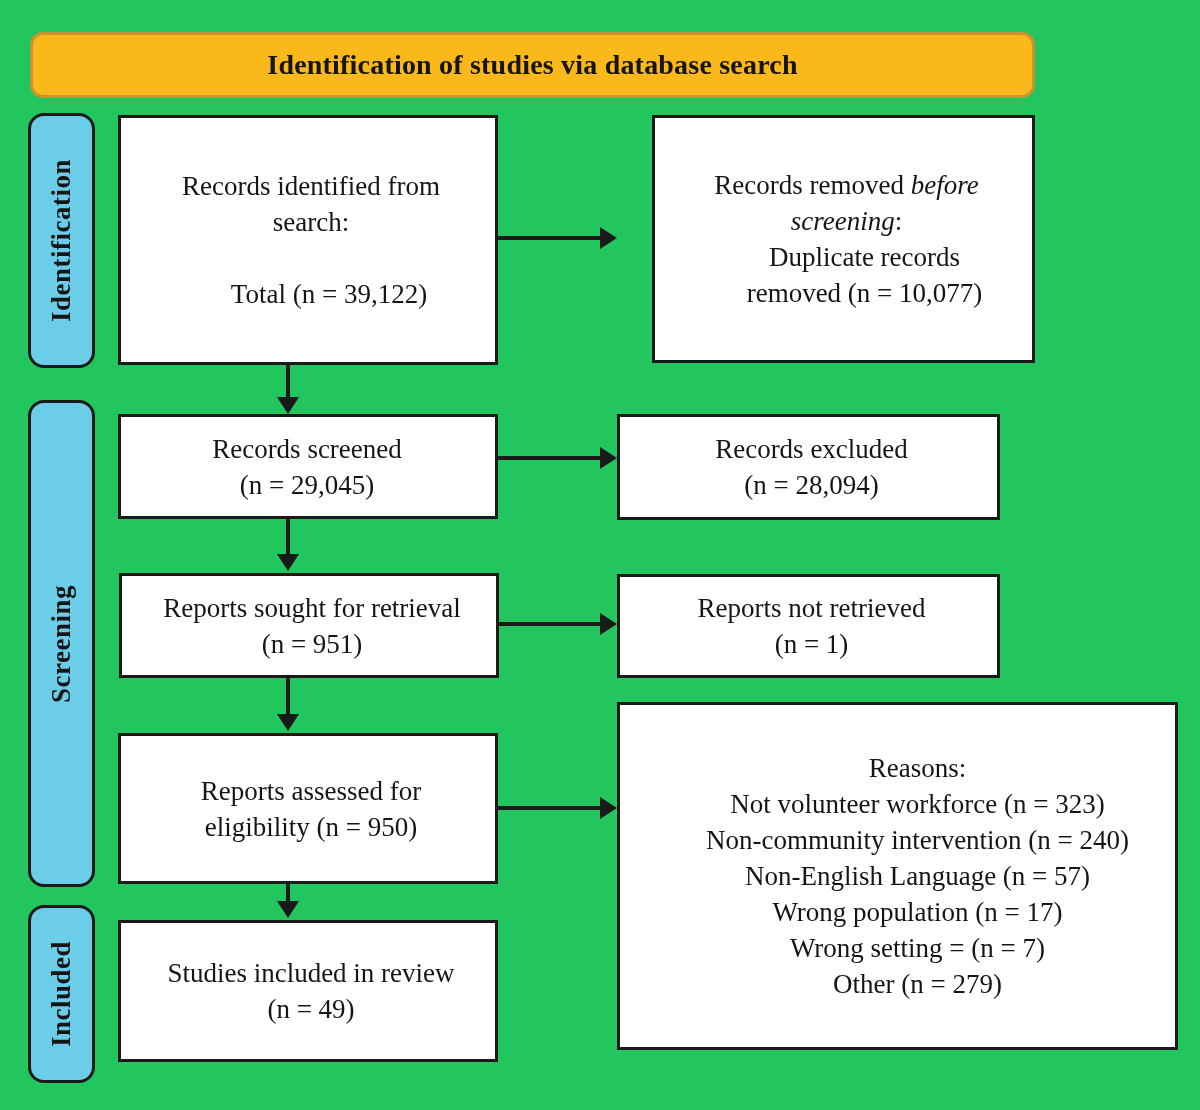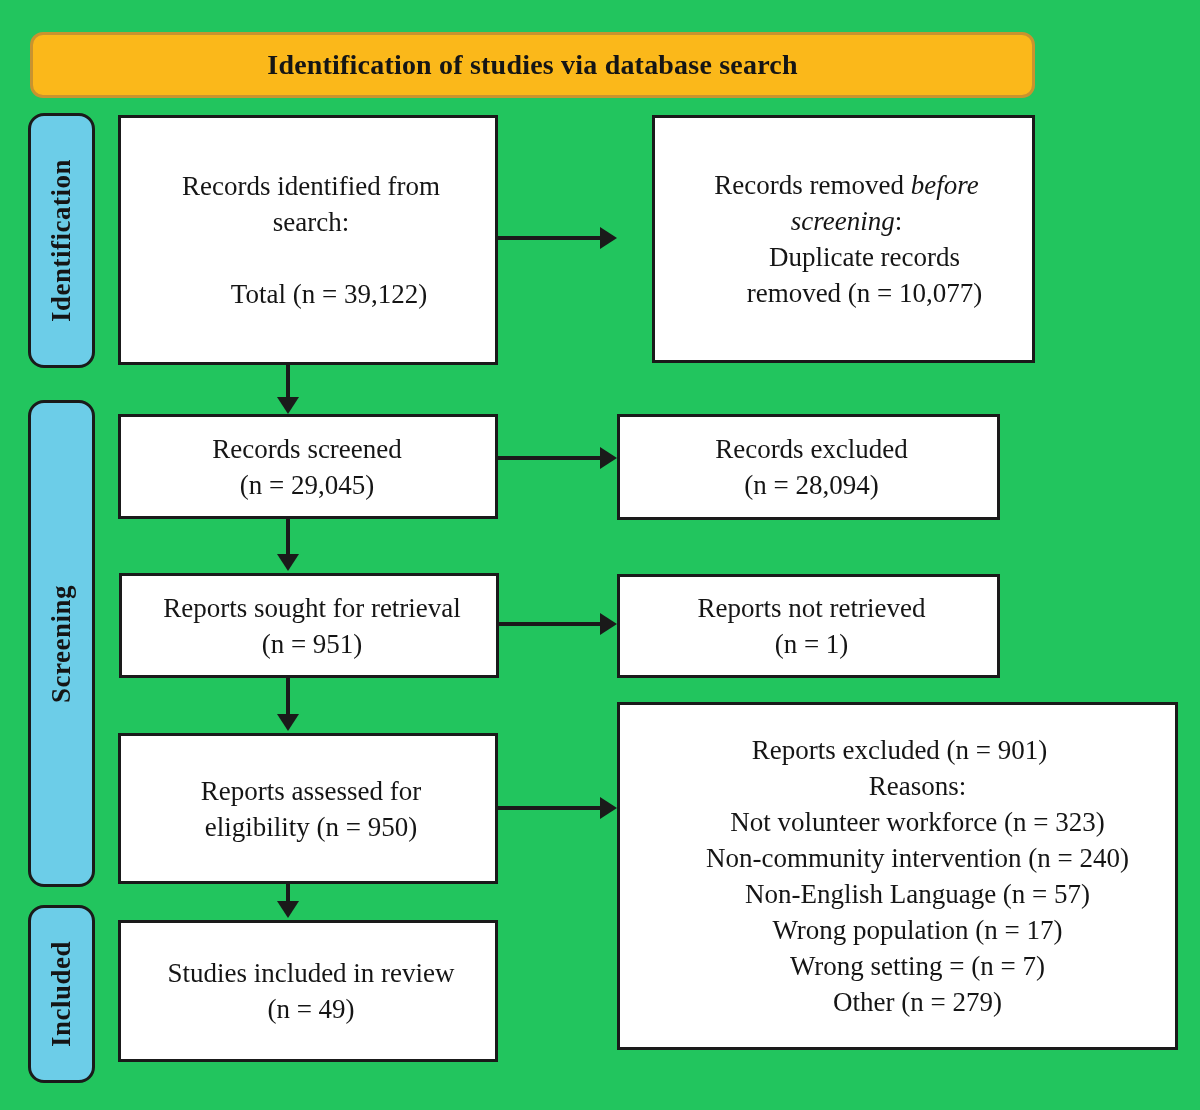--- a/index.html
+++ b/index.html
@@ -137,21 +137,20 @@
     <div>Records excluded
 (n = 28,094)</div>
   </div>
 
   <div class="fbox" style="left:617px; top:574px; width:383px; height:104px;">
     <div>Reports not retrieved
 (n = 1)</div>
   </div>
 
   <div class="fbox" style="left:617px; top:702px; width:561px; height:348px; padding-left:18px;">
-    <div>Reports excluded (n = 901)</div>
     <div class="indent">Reasons:</div>
     <div class="indent">Not volunteer workforce (n = 323)</div>
     <div class="indent">Non-community intervention (n = 240)</div>
     <div class="indent">Non-English Language (n = 57)</div>
     <div class="indent">Wrong population (n = 17)</div>
     <div class="indent">Wrong setting = (n = 7)</div>
     <div class="indent">Other (n = 279)</div>
   </div>
 
   <div>

